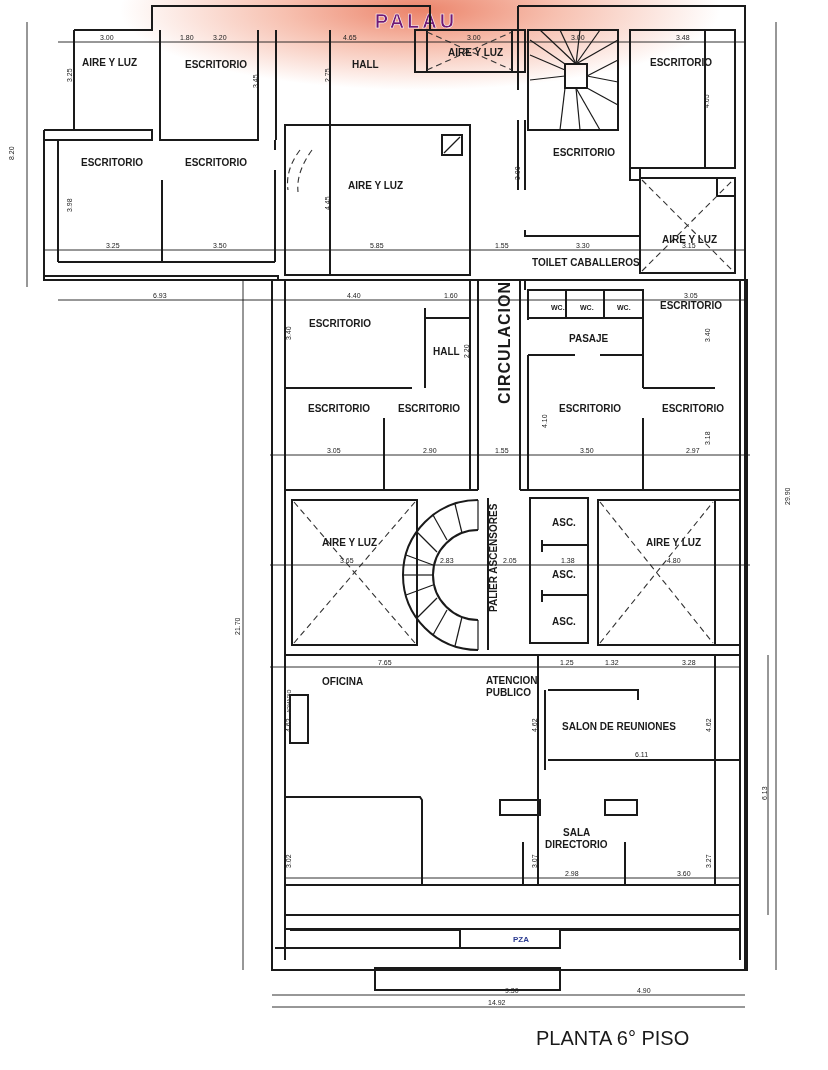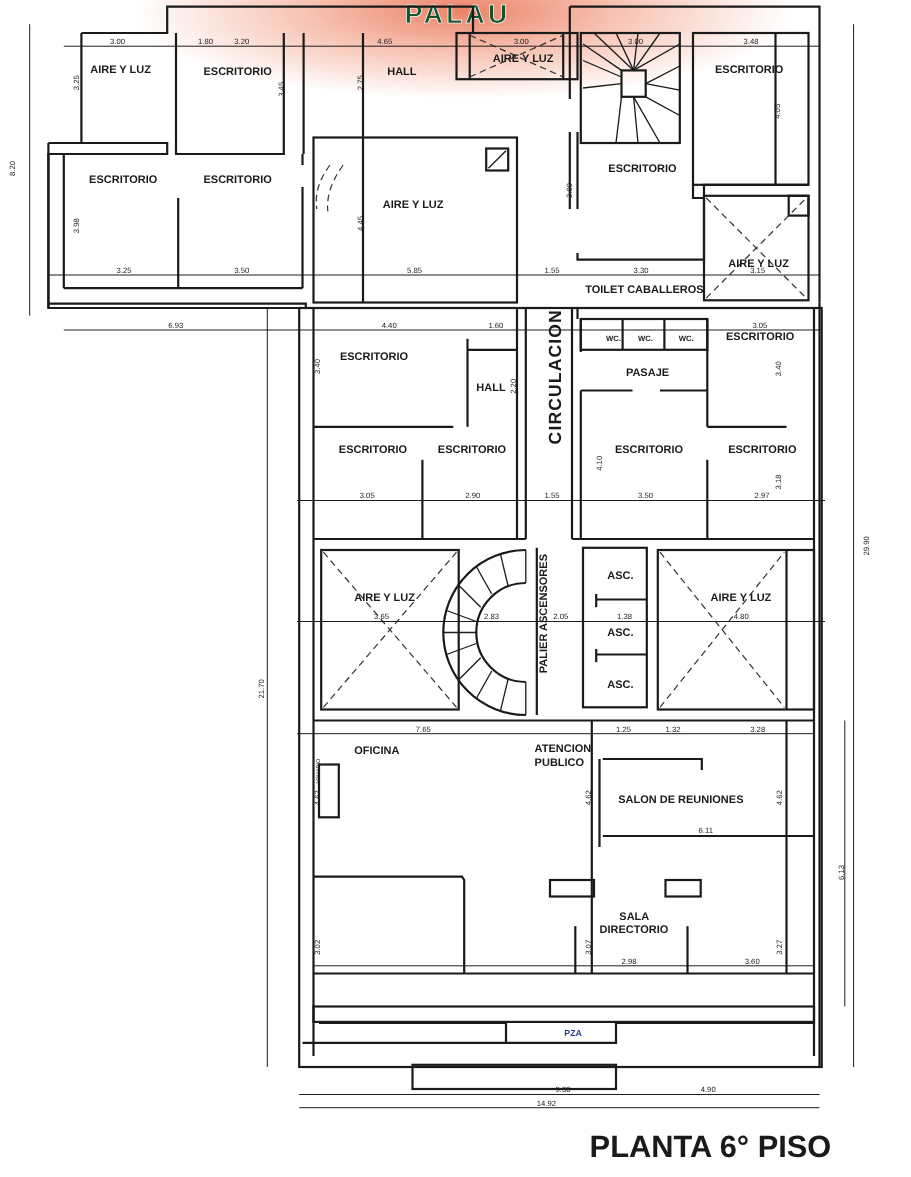--- a/index.html
+++ b/index.html
@@ -1,33 +1,33 @@
 <!DOCTYPE html>
 <html><head>
 <meta charset="utf-8">
 <style>
   html, body { margin: 0; padding: 0; background: #ffffff; }
   body { width: 828px; height: 1070px; position: relative; overflow: hidden;
          font-family: "Liberation Sans", sans-serif; }
   .banner { position: absolute; left: 0; top: 0; width: 828px; height: 110px;
             background: radial-gradient(ellipse 300px 80px at 420px 10px, rgba(232,110,80,0.85) 0%, rgba(240,140,110,0.55) 45%, rgba(255,255,255,0) 100%); }
-  .brand { position: absolute; left: 356px; top: 0; width: 120px; text-align: center;
-           color: #14532d; font-size: 24px; letter-spacing: 3px; font-weight: bold;
+  .brand { position: absolute; left: 356px; top: 10px; width: 120px; text-align: center;
+           color: #701a75; font-size: 20px; letter-spacing: 3px; font-weight: bold;
            -webkit-text-stroke: 0.6px #ffffff; }
   svg { position: absolute; left: 0; top: 0; }
   .wall { stroke: #1a1a1a; stroke-width: 2; fill: none; }
   .wall-thin { stroke: #1a1a1a; stroke-width: 1.2; fill: none; }
   .dim { stroke: #1a1a1a; stroke-width: 0.9; fill: none; }
   .dash { stroke: #333; stroke-width: 1.1; fill: none; stroke-dasharray: 6 4; }
   .room { font-size: 10px; font-weight: bold; fill: #1a1a1a; }
   .dimtxt { font-size: 7px; fill: #222; }
   .circ { font-size: 16px; font-weight: bold; fill: #1a1a1a; letter-spacing: 1px; }
   .palier { font-size: 10px; font-weight: bold; fill: #1a1a1a; }
-  .title { position: absolute; left: 536px; top: 1027px; font-size: 28px; color: #1a1a1a;
-           font-family: "Liberation Sans", sans-serif; font-weight: bold; }
+  .title { position: absolute; left: 536px; top: 1027px; font-size: 20px; color: #1a1a1a;
+           font-family: "Liberation Sans", sans-serif; }
 </style>
 </head>
 <body>
 
 <div class="banner"></div>
 <div class="brand">PALAU</div>
 
 <svg width="828" height="1070" viewBox="0 0 828 1070">
 
   <g>

